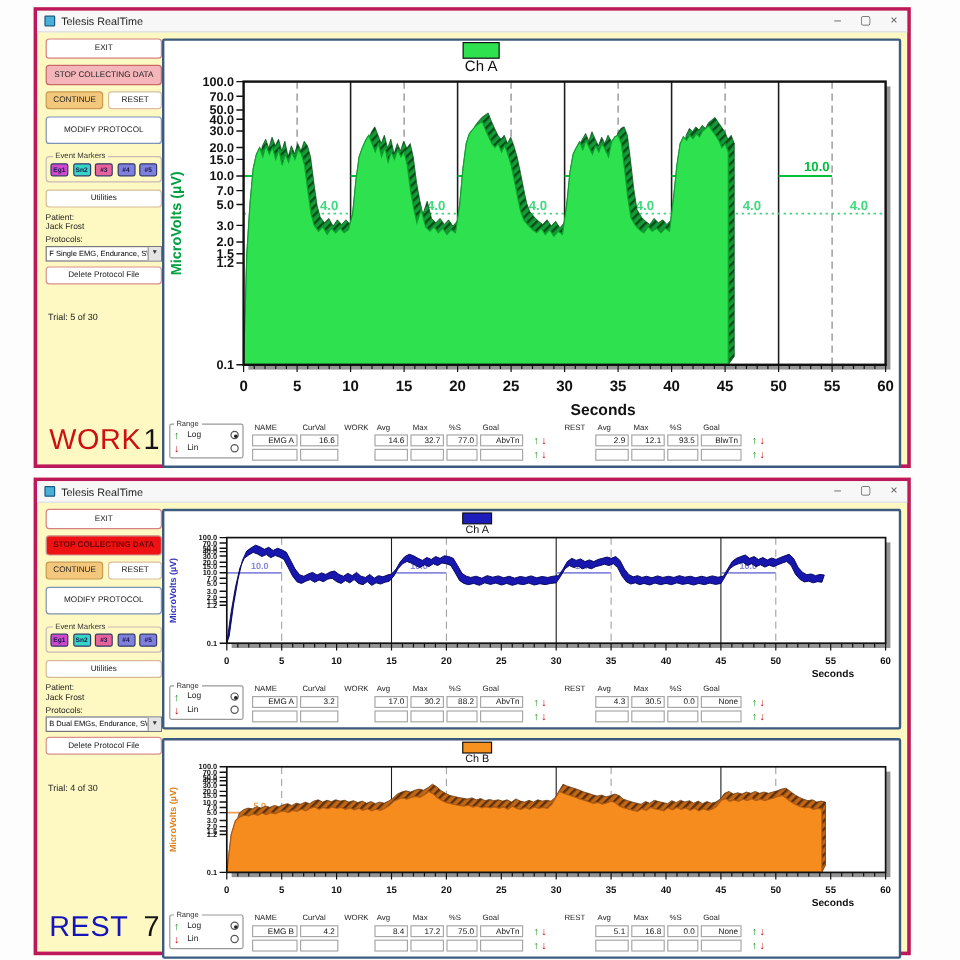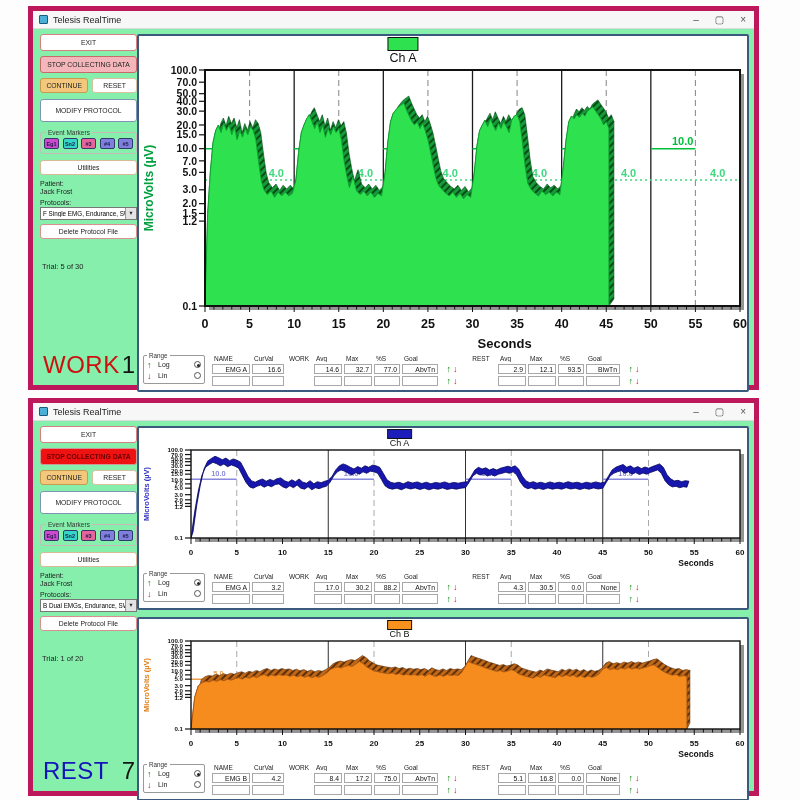--- a/index.html
+++ b/index.html
@@ -1,17 +1,17 @@
 <!DOCTYPE html>
 <html><head>
 <meta charset="utf-8">
 <style>
   * { box-sizing: border-box; margin: 0; padding: 0; }
   html,body { width:800px; height:800px; background:#fdfdfd; font-family:"Liberation Sans", sans-serif; overflow:hidden; }
-  .win { position:absolute; background:#86efac; border:5px solid #be185d; }
+  .win { position:absolute; background:#fef9c3; border:3px solid #be185d; }
   #win-0 { left:28px; top:6px; width:731px; height:384px; }
   #win-1 { left:28px; top:398px; width:731px; height:398px; }
   .titlebar { height:18px; background:#f7f7f7; border-bottom:1px solid #dcdcdc; display:flex; align-items:center; padding:0 8px 0 6px; gap:5px; }
   .appicon { width:9px; height:9px; background:#4ab0d8; border:1px solid #1a5a80; border-radius:1px; }
   .title { font-size:9px; color:#222; }
   .winbtns { margin-left:auto; display:flex; gap:16px; color:#555; font-size:10px; line-height:10px; }
   .winbtns span { cursor:default; }
   .content { position:absolute; top:18px; left:0; right:0; bottom:0; }
   .sidebar { position:absolute; left:7px; top:5px; bottom:2px; width:97px; }
   .btn { display:block; width:100%; background:#fff; border-radius:3px; font-size:6.8px; padding:3px 0; margin-bottom:5px; text-align:center; color:#222; font-family:inherit; }
@@ -376,21 +376,21 @@
       </fieldset>
       <button class="btn btn-util">Utilities</button>
       <div class="side-lbl">Patient:</div>
       <div class="side-val">Jack Frost</div>
       <div class="side-lbl">Protocols:</div>
       <div class="select">
         <span class="txt">B Dual EMGs, Endurance, SW</span>
         <span class="dd">▼</span>
       </div>
       <button class="btn btn-del">Delete Protocol File</button>
-      <div class="trial">Trial:  1  of  20</div>
+      <div class="trial">Trial:  4  of  30</div>
       <div class="phase">
         <span class="phase-word" id="phase-1" style="color: rgb(20, 20, 187);">REST</span>
         <span class="phase-num">7</span>
       </div>
     </div>
     <div class="main">
       <div class="panel">
         <svg id="chart-1" width="617" height="142">
             <defs>
               <clipPath id="clip1">

